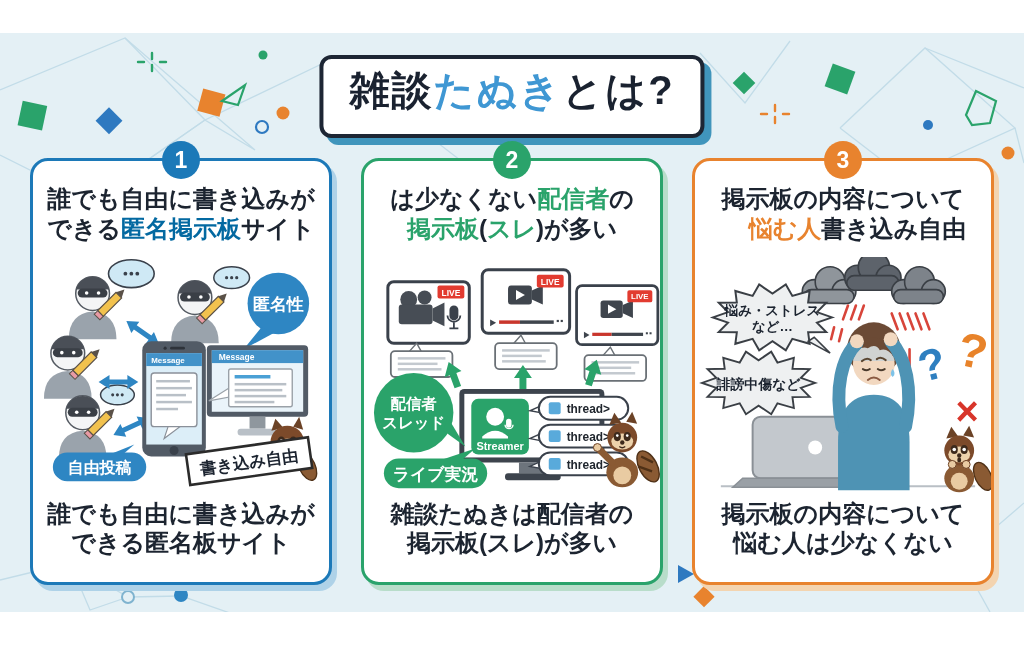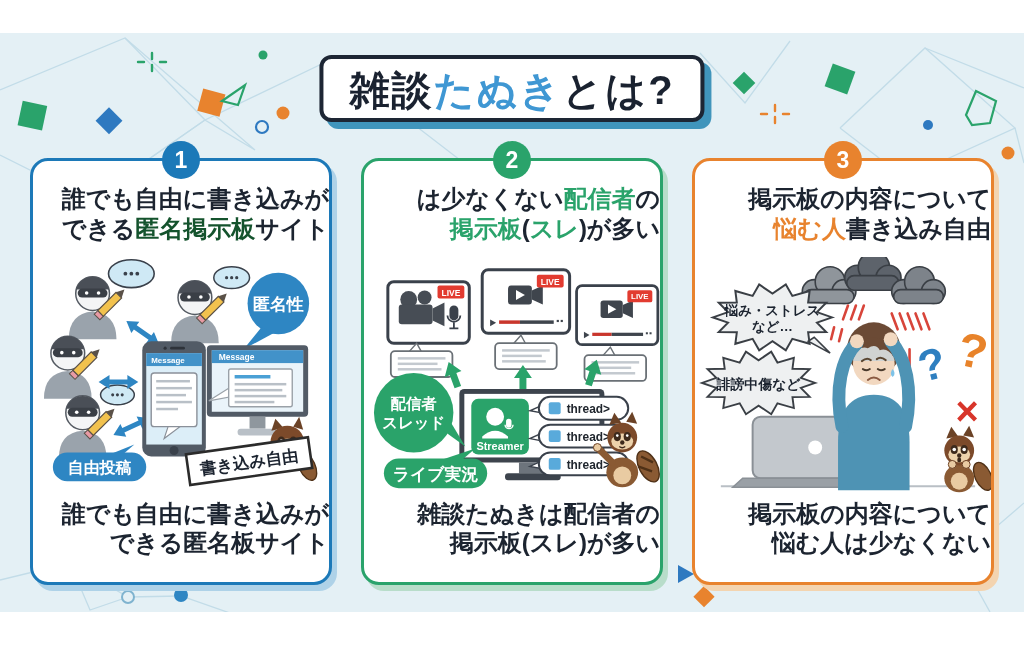--- a/index.html
+++ b/index.html
@@ -3,41 +3,41 @@
 <meta charset="utf-8">
 <style>
   html,body{margin:0;padding:0;}
   body{width:1024px;height:653px;position:relative;overflow:hidden;background:#ffffff;
        font-family:"Liberation Sans",sans-serif;color:#1c2430;}
   .bg-band{position:absolute;left:0;top:33px;width:1024px;height:579px;background:#e4f0f5;}
   .bg-decor{position:absolute;left:0;top:33px;}
 
   .title-box{position:absolute;left:50%;top:55px;transform:translateX(-50%);
     background:#fff;border:4px solid #1d2634;border-radius:12px;
-    padding:4px 26px 0;box-shadow:7px 7px 0 #4095bc;
+    padding:4px 26px 16px;box-shadow:7px 7px 0 #4095bc;
     font-size:40px;font-weight:800;letter-spacing:2px;white-space:nowrap;color:#1a2230;}
   .title-box .hl{color:#3f97d3;}
 
   .panel{position:absolute;top:158px;width:302px;height:427px;background:#fff;
     border-radius:18px;border:3px solid;box-sizing:border-box;}
   .panel.p1{left:30px;border-color:#1c79b8;box-shadow:5px 6px 0 #aed2e8;}
   .panel.p2{left:361px;border-color:#2aa36b;box-shadow:5px 6px 0 #b8ddca;}
   .panel.p3{left:692px;border-color:#e8832e;box-shadow:5px 6px 0 #f3d4b0;}
 
   .num{position:absolute;top:-20px;left:50%;transform:translateX(-50%);
     width:38px;height:38px;border-radius:50%;color:#fff;font-weight:800;font-size:23px;
     display:flex;align-items:center;justify-content:center;}
   .p1 .num{background:#1c79b8;}
   .p2 .num{background:#2aa36b;}
   .p3 .num{background:#e8832e;}
 
-  .heading,.footer{text-align:right;font-weight:800;font-size:24px;line-height:1.24;color:#1c2430;}
+  .heading,.footer{text-align:center;font-weight:800;font-size:24px;line-height:1.24;color:#1c2430;}
   .heading{margin-top:23px;}
   .footer{position:absolute;bottom:24px;left:0;right:0;}
-  .p1 .accent{color:#14532d;}
+  .p1 .accent{color:#0369a1;}
   .p2 .accent{color:#2aa36b;}
   .p3 .accent{color:#e8832e;margin-left:29px;}
 
   .illo{position:absolute;top:96px;left:2px;width:294px;height:238px;}
   svg text{font-family:"Liberation Sans",sans-serif;}
 </style>
 </head>
 <body>
 
 <div class="bg-band"></div>

